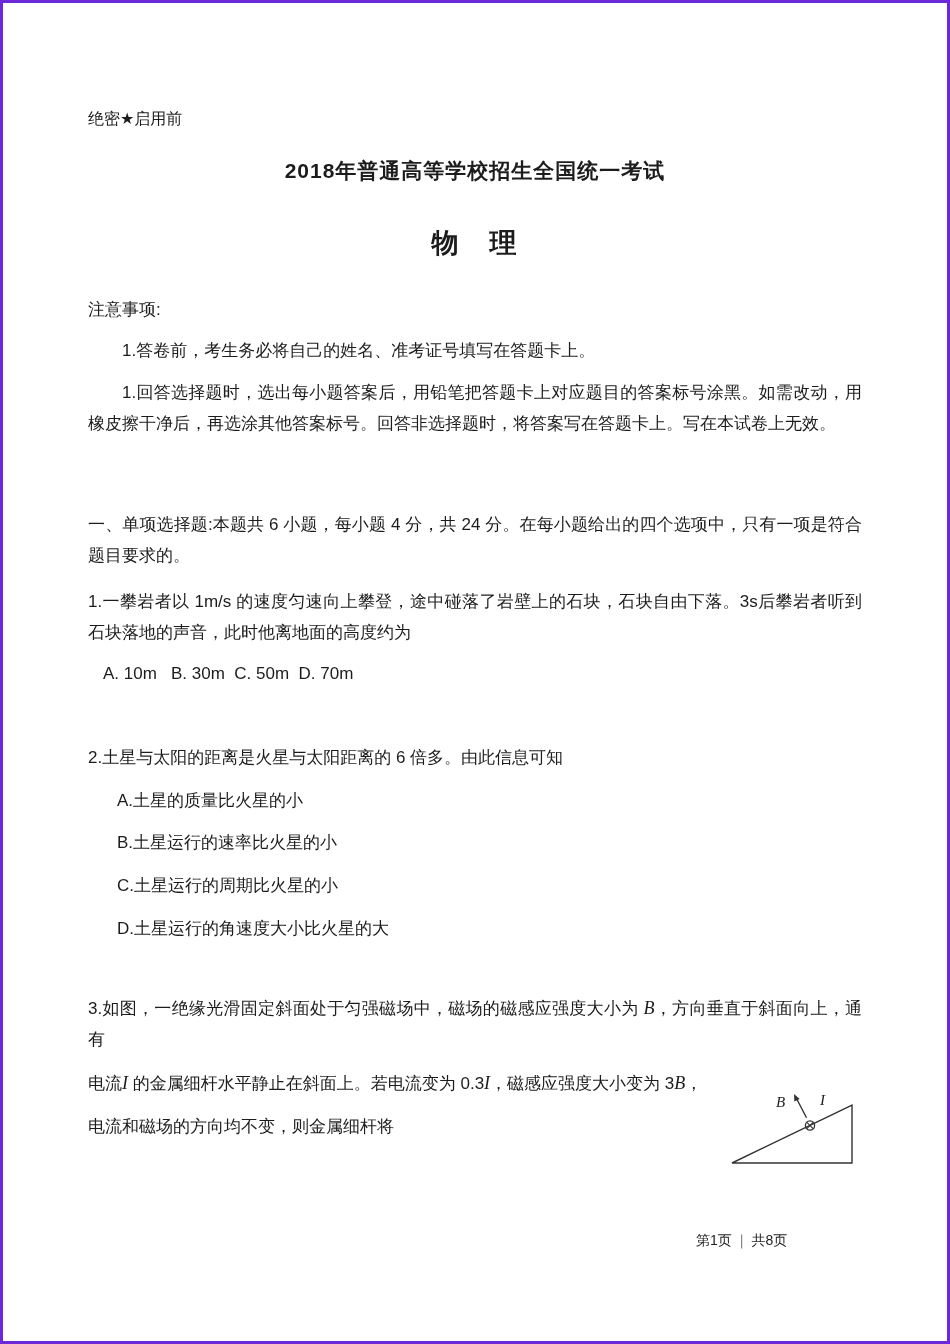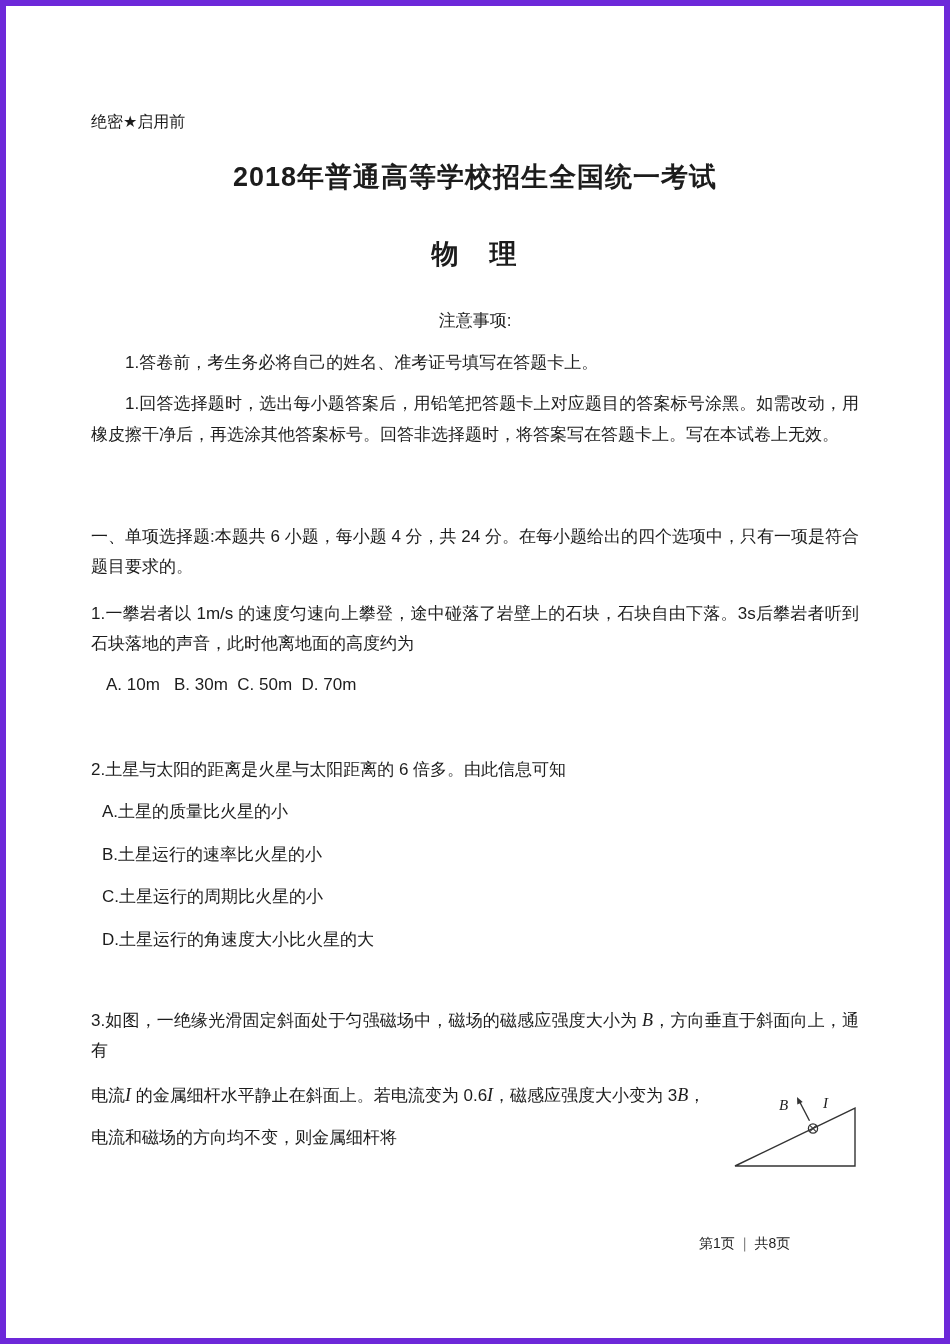--- a/index.html
+++ b/index.html
@@ -7,47 +7,47 @@
   body {
     font-family: "Liberation Sans", "DejaVu Sans", sans-serif;
     color: #1c1c1c;
   }
   .page {
     position: relative;
     width: 950px;
     height: 1344px;
     margin: 0 auto;
     background: #ffffff;
-    border: 6px solid #6d28d9;
+    border: 3px solid #6d28d9;
     padding: 105px 85px 0 85px;
     font-size: 17px;
     line-height: 1.8;
     overflow: hidden;
   }
   .secret {
     font-size: 16px;
     line-height: 1.4;
   }
   .exam-title {
     margin-top: 26px;
     text-align: center;
-    font-size: 27px;
+    font-size: 21px;
     font-weight: bold;
     letter-spacing: 1px;
     line-height: 1.4;
   }
   .subject-title {
     margin-top: 40px;
     text-align: center;
     font-size: 27px;
     font-weight: bold;
     letter-spacing: 2px;
     line-height: 1.3;
   }
-  .notice-heading { margin-top: 34px; text-align: center; }
+  .notice-heading { margin-top: 34px; }
   .notice-item {
     margin-top: 11px;
     text-indent: 2em;
     text-align: justify;
   }
   .section-heading {
     margin-top: 71px;
     text-align: justify;
   }
   .q-stem {
@@ -55,21 +55,21 @@
   }
   .q1-stem { margin-top: 16px; }
   .q1-options {
     margin-top: 10px;
     margin-left: 15px;
     white-space: pre-wrap;
   }
   .q2-stem { margin-top: 54px; }
   .q-option {
     margin-top: 12px;
-    margin-left: 11px;
+    margin-left: 29px;
   }
   .q3-line1 { margin-top: 48px; }
   .q3-line { margin-top: 12px; }
   .q3-options { margin-top: 16px; margin-left: 15px; }
   .q3-option-a { margin-right: 58px; }
   .var {
     font-family: "Liberation Serif", "DejaVu Serif", serif;
     font-style: italic;
     font-size: 18px;
   }
@@ -112,21 +112,21 @@
   <div class="q1-options">A. 10m   B. 30m  C. 50m  D. 70m</div>
 
   <div class="q-stem q2-stem">2.土星与太阳的距离是火星与太阳距离的 6 倍多。由此信息可知</div>
   <div class="q-option">A.土星的质量比火星的小</div>
   <div class="q-option">B.土星运行的速率比火星的小</div>
   <div class="q-option">C.土星运行的周期比火星的小</div>
   <div class="q-option">D.土星运行的角速度大小比火星的大</div>
 
   <div class="q-stem q3-line1"><span>3.如图，一绝缘光滑固定斜面处于匀强磁场中，磁场的磁感应强度大小为 </span><span class="var">B</span><span>，方向垂直于斜面向上，通有</span></div>
 
-  <div class="q-stem q3-line"><span>电流</span><span class="var">I</span><span> 的金属细杆水平静止在斜面上。若电流变为 </span><span>0.6</span><span class="var">I</span><span>，磁感应强度大小变为 3</span><span class="var">B</span><span>，</span></div>
+  <div class="q-stem q3-line"><span>电流</span><span class="var">I</span><span> 的金属细杆水平静止在斜面上。若电流变为 </span><span>0.3</span><span class="var">I</span><span>，磁感应强度大小变为 3</span><span class="var">B</span><span>，</span></div>
 
   <div class="q-stem q3-line">电流和磁场的方向均不变，则金属细杆将</div>
 
 
   <div class="figure">
     <svg width="132" height="82" viewBox="0 0 132 82">
 
       <path d="M6,74 L126,74 L126,16 Z" fill="none" stroke="#333" stroke-width="1.4"></path>
 
       <g>

